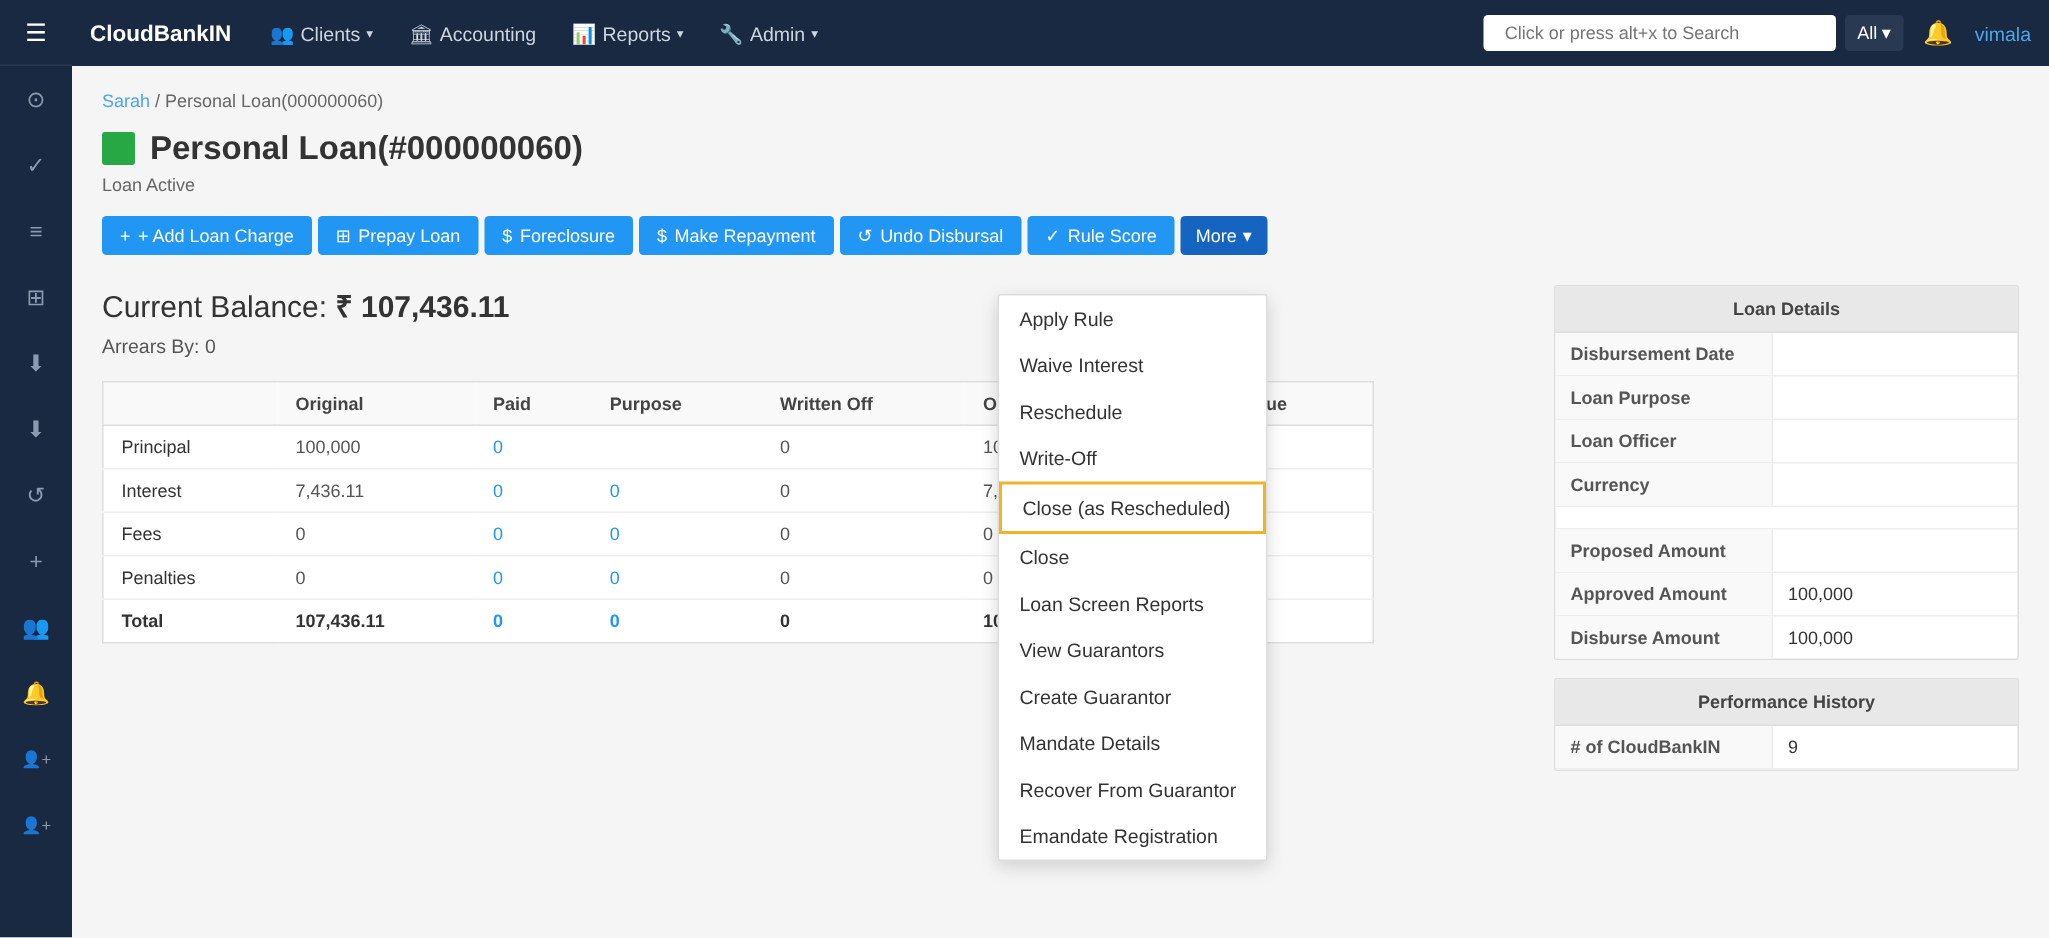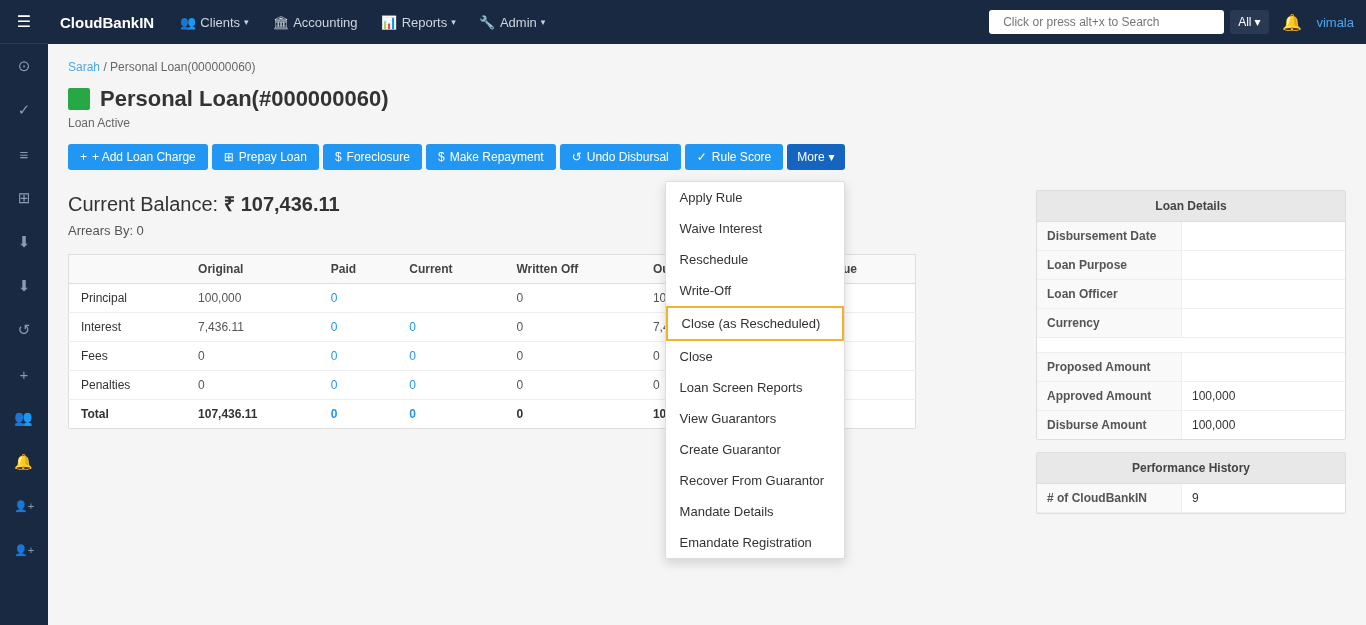--- a/index.html
+++ b/index.html
@@ -302,21 +302,21 @@
     .perf-value {
       padding: 7px 10px;
       font-size: 12px;
       color: #333;
       flex: 1;
     }
 
     
     .dropdown-menu {
       position: absolute;
-      top: 37px;
+      top: 52px;
       right: 0;
       background: white;
       border: 1px solid #ddd;
       border-radius: 2px;
       box-shadow: 0 4px 12px rgba(0,0,0,0.15);
       z-index: 1000;
       min-width: 180px;
     }
     .dropdown-item {
       padding: 8px 14px;
@@ -445,22 +445,22 @@
         <div class="dropdown-menu">
           <div class="dropdown-item">Apply Rule</div>
           <div class="dropdown-item">Waive Interest</div>
           <div class="dropdown-item">Reschedule</div>
           <div class="dropdown-item">Write-Off</div>
           <div class="dropdown-item highlighted">Close (as Rescheduled)</div>
           <div class="dropdown-item">Close</div>
           <div class="dropdown-item">Loan Screen Reports</div>
           <div class="dropdown-item">View Guarantors</div>
           <div class="dropdown-item">Create Guarantor</div>
+          <div class="dropdown-item">Mandate Details</div>
           <div class="dropdown-item">Recover From Guarantor</div>
-          <div class="dropdown-item">Mandate Details</div>
           <div class="dropdown-item">Emandate Registration</div>
         </div>
       </div>
     </div>
 
     <div class="content-row">
       <div class="left-col">
         <div class="balance-section">
           <div class="balance-text">
             <span>Current Balance:</span>
@@ -468,21 +468,21 @@
           </div>
           <div class="arrears-text">Arrears By: 0</div>
         </div>
 
         <table class="summary-table">
           <thead>
             <tr>
               <th></th>
               <th>Original</th>
               <th>Paid</th>
-              <th>Current</th>
+              <th>Purpose</th>
               <th>Written Off</th>
               <th>Outstanding</th>
               <th>Over Due</th>
             </tr>
           </thead>
           <tbody id="summary-tbody">
           <tr>
                 <td>Principal</td>
                 <td>100,000</td>
                 <td style="color: rgb(33, 150, 243);">0</td>

